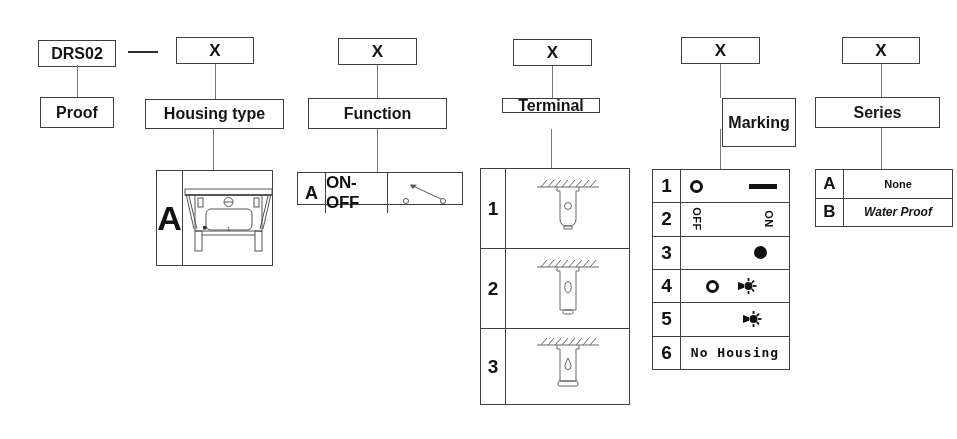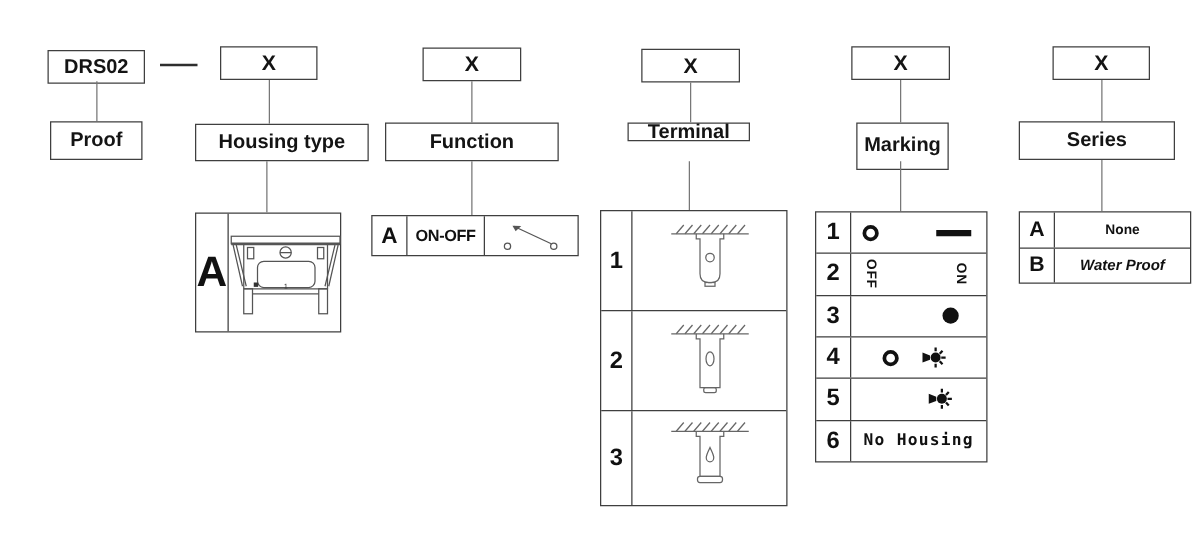--- a/index.html
+++ b/index.html
@@ -61,30 +61,30 @@
   <div class="vline" style="left:77px;top:65px;height:32px;"></div>
   <div class="vline" style="left:215px;top:64px;height:35px;"></div>
   <div class="vline" style="left:377px;top:65px;height:33px;"></div>
   <div class="vline" style="left:552px;top:66px;height:32px;"></div>
   <div class="vline" style="left:720px;top:64px;height:34px;"></div>
   <div class="vline" style="left:881px;top:64px;height:33px;"></div>
 
   <div class="box" style="left:40px;top:97px;width:74px;height:31px;">
       <span>Proof</span>
     </div>
-  <div class="box" style="left:156px;top:99px;width:139px;height:30px;">
+  <div class="box" style="left:145px;top:99px;width:139px;height:30px;">
       <span>Housing type</span>
     </div>
   <div class="box" style="left:308px;top:98px;width:139px;height:31px;">
       <span>Function</span>
     </div>
   <div class="box" style="left:502px;top:98px;width:98px;height:15px;">
       <span>Terminal</span>
     </div>
-  <div class="box" style="left:685px;top:98px;width:74px;height:38px;">
+  <div class="box" style="left:722px;top:98px;width:74px;height:49px;">
       <span>Marking</span>
     </div>
   <div class="box" style="left:815px;top:97px;width:125px;height:31px;">
       <span>Series</span>
     </div>
 
   <div class="vline" style="left:213px;top:129px;height:41px;"></div>
   <div class="vline" style="left:377px;top:129px;height:43px;"></div>
   <div class="vline" style="left:551px;top:129px;height:39px;"></div>
   <div class="vline" style="left:720px;top:129px;height:40px;"></div>
@@ -114,21 +114,21 @@
             <rect x="72" y="58" width="7" height="20"></rect>
           </svg>
         </span>
       </div>
     </div>
   </div>
 
   <div class="tbl" style="left:297px;top:172px;width:166px;height:33px;">
     <div class="trow">
       <div class="codecell" style="width:28px;font-size:18px;">A</div>
-      <div class="codecell" style="width:62px;font-size:13px;letter-spacing:-0.3px;">ON-OFF</div>
+      <div class="codecell" style="width:62px;font-size:17px;letter-spacing:-0.3px;">ON-OFF</div>
       <div class="cell" style="justify-content:center;">
         <span>
           <svg width="70" height="30" viewBox="0 0 70 30" fill="none" stroke="#555" stroke-width="1">
             <circle cx="16" cy="23" r="2.5"></circle>
             <circle cx="53" cy="23" r="2.5"></circle>
             <line x1="51" y1="21" x2="21" y2="7"></line>
             <path d="M20 6.5 l7 0.2 -4.5 4.2 z" fill="#555" stroke="none"></path>
           </svg>
         </span>
       </div>

